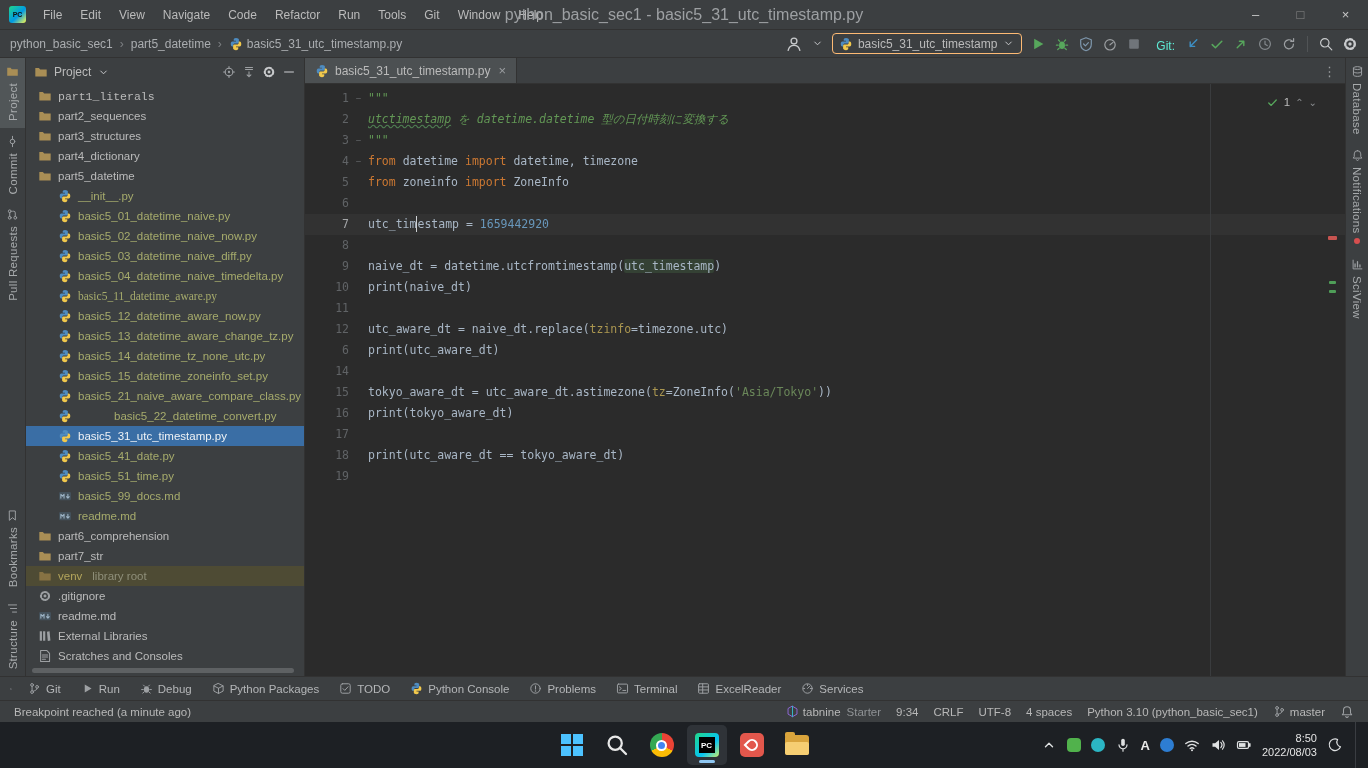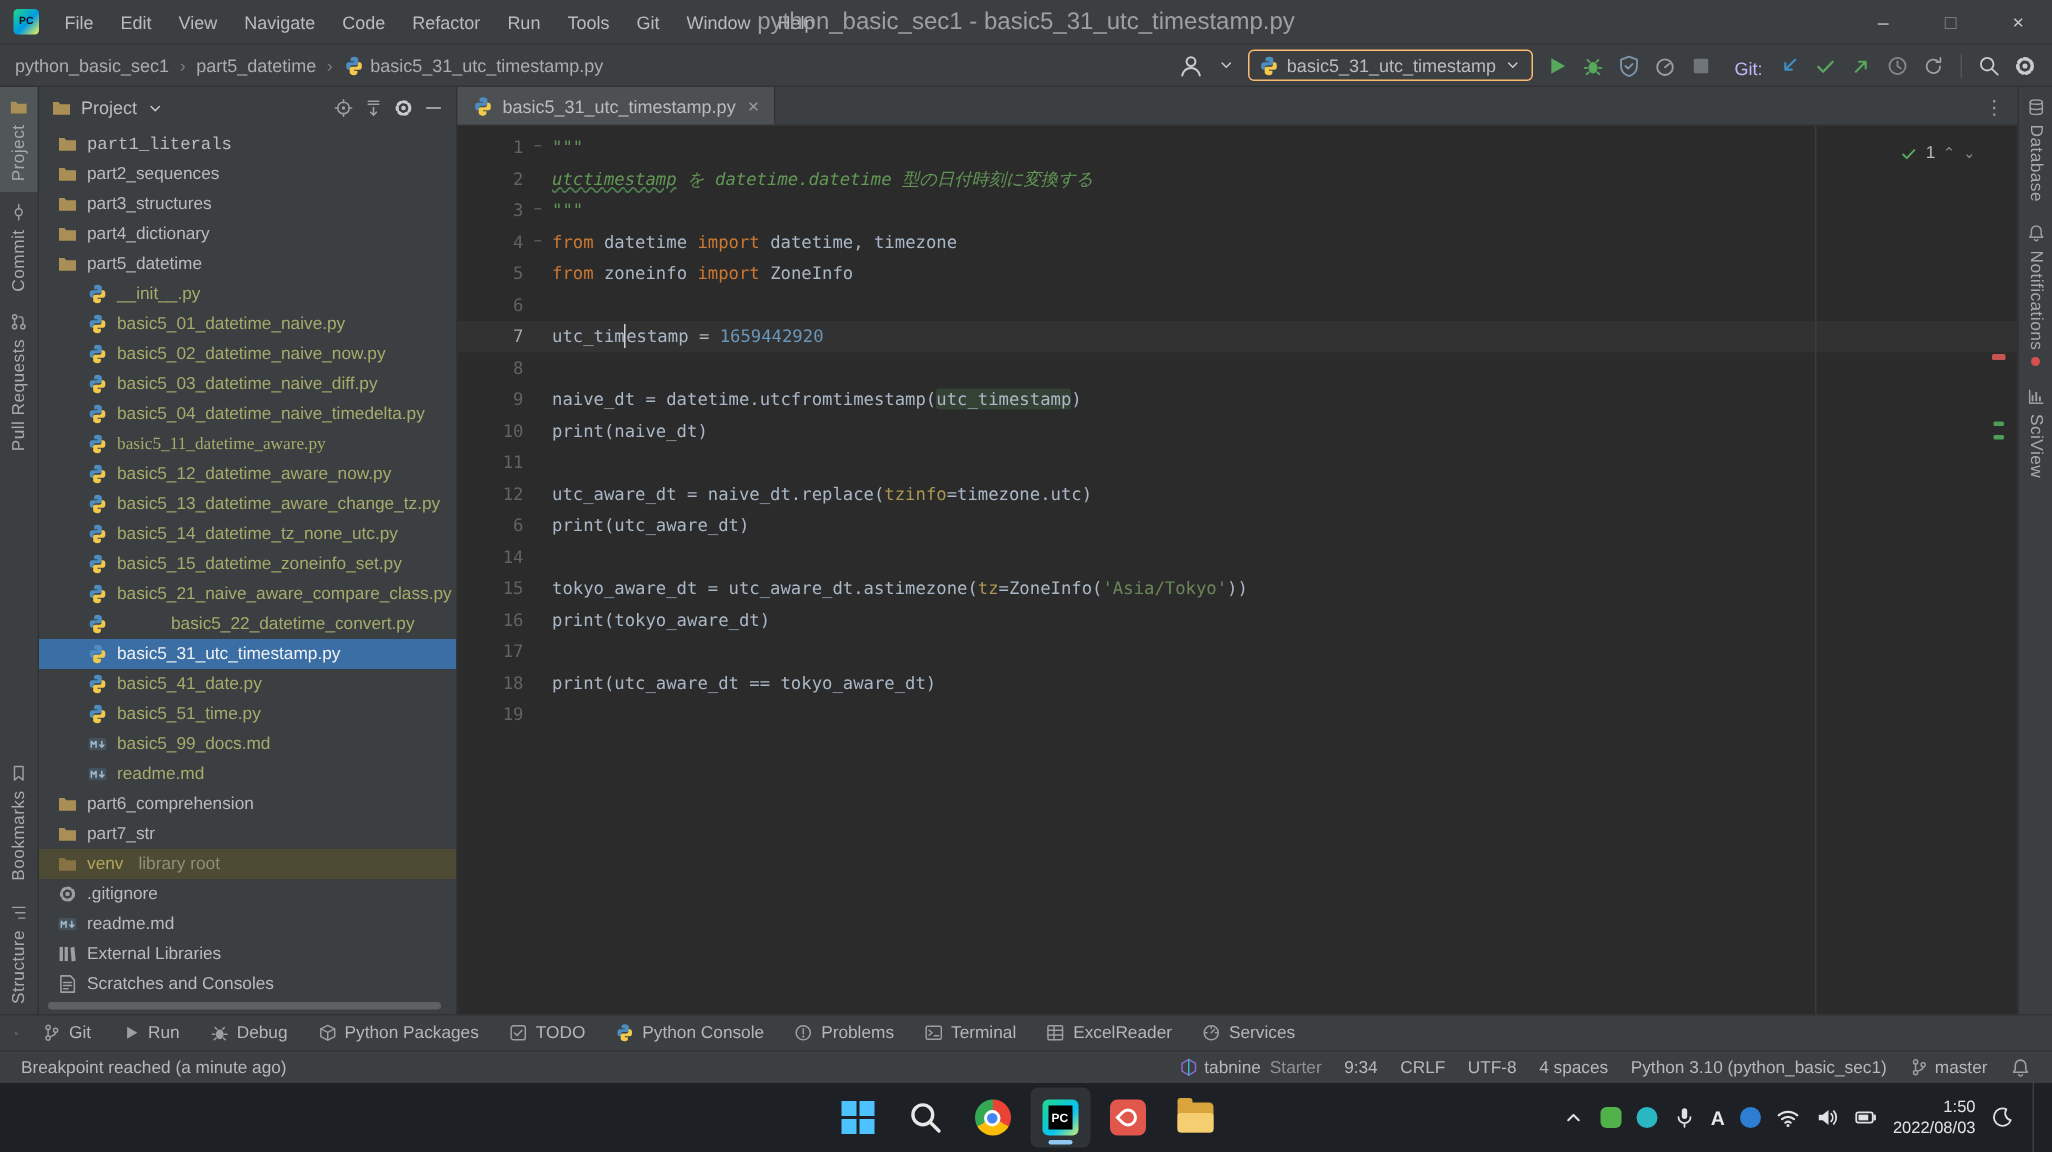--- a/index.html
+++ b/index.html
@@ -22,21 +22,21 @@
   .win-btn.max{color:#8a8a8a}
 
   
   .navbar{height:28px;background:#3c3f41;display:flex;align-items:center;border-bottom:1px solid #323232;flex:none;padding:0 6px}
   .crumbs{display:flex;align-items:center;gap:2px}
   .crumb{display:flex;align-items:center;gap:4px;color:#aaadb0;padding:2px 4px}
   .crumb-sep{color:#7c7f82;padding:0 1px}
   .nav-right{margin-left:auto;display:flex;align-items:center;gap:8px;padding-right:4px}
   .runcfg{display:flex;align-items:center;gap:5px;height:21px;border:1px solid #fdba74;border-radius:4px;padding:0 6px;color:#bbbbbb}
   .nav-sep{width:1px;height:16px;background:#515456;margin:0 2px}
-  .git-label{color:#c4b5fd;margin:4px 2px 0 6px}
+  .git-label{color:#5eead4;margin:4px 2px 0 6px}
 
   
   .main{flex:1;display:flex;min-height:0}
   .stripe{width:26px;background:#3c3f41;display:flex;flex-direction:column;align-items:center;flex:none}
   .stripe.left{border-right:1px solid #323232}
   .stripe.right{border-left:1px solid #323232;width:23px}
   .stripe-btn{display:flex;flex-direction:column;align-items:center;gap:5px;padding:7px 0;width:100%;color:#a7aaac}
   .stripe-btn.active{background:#515658}
   .vtxt{writing-mode:vertical-rl;transform:rotate(180deg);font-size:11.5px;letter-spacing:.3px}
   .stripe.right .vtxt{transform:none}
@@ -918,21 +918,21 @@
           </svg>
         </span>
         <span class="ic">
           <svg viewBox="0 0 16 16" fill="none" stroke-width="1.2" stroke-linecap="round" stroke-linejoin="round">
             <rect x="1.5" y="4.6" width="11" height="6.8" rx="1.4" stroke="#dfe1e2"></rect>
             <rect x="3" y="6.1" width="6.5" height="3.8" fill="#dfe1e2" stroke="none"></rect>
             <path stroke="#dfe1e2" stroke-width="1.6" d="M13.8 6.8v2.4"></path>
           </svg>
         </span>
         <div class="clock">
-        <div>1:50</div>
+        <div>8:50</div>
         <div>2022/08/03</div>
       </div>
       <span class="ic" id="i-moon">
           <svg viewBox="0 0 16 16" fill="none" stroke-width="1.2" stroke-linecap="round" stroke-linejoin="round">
             <path stroke="#dfe1e2" d="M10.6 2.5A5.8 5.8 0 1013.5 9.8 4.8 4.8 0 0110.6 2.5z"></path>
           </svg>
         </span>
       <div class="desk-sliver"></div>
     </div>
   </div>

